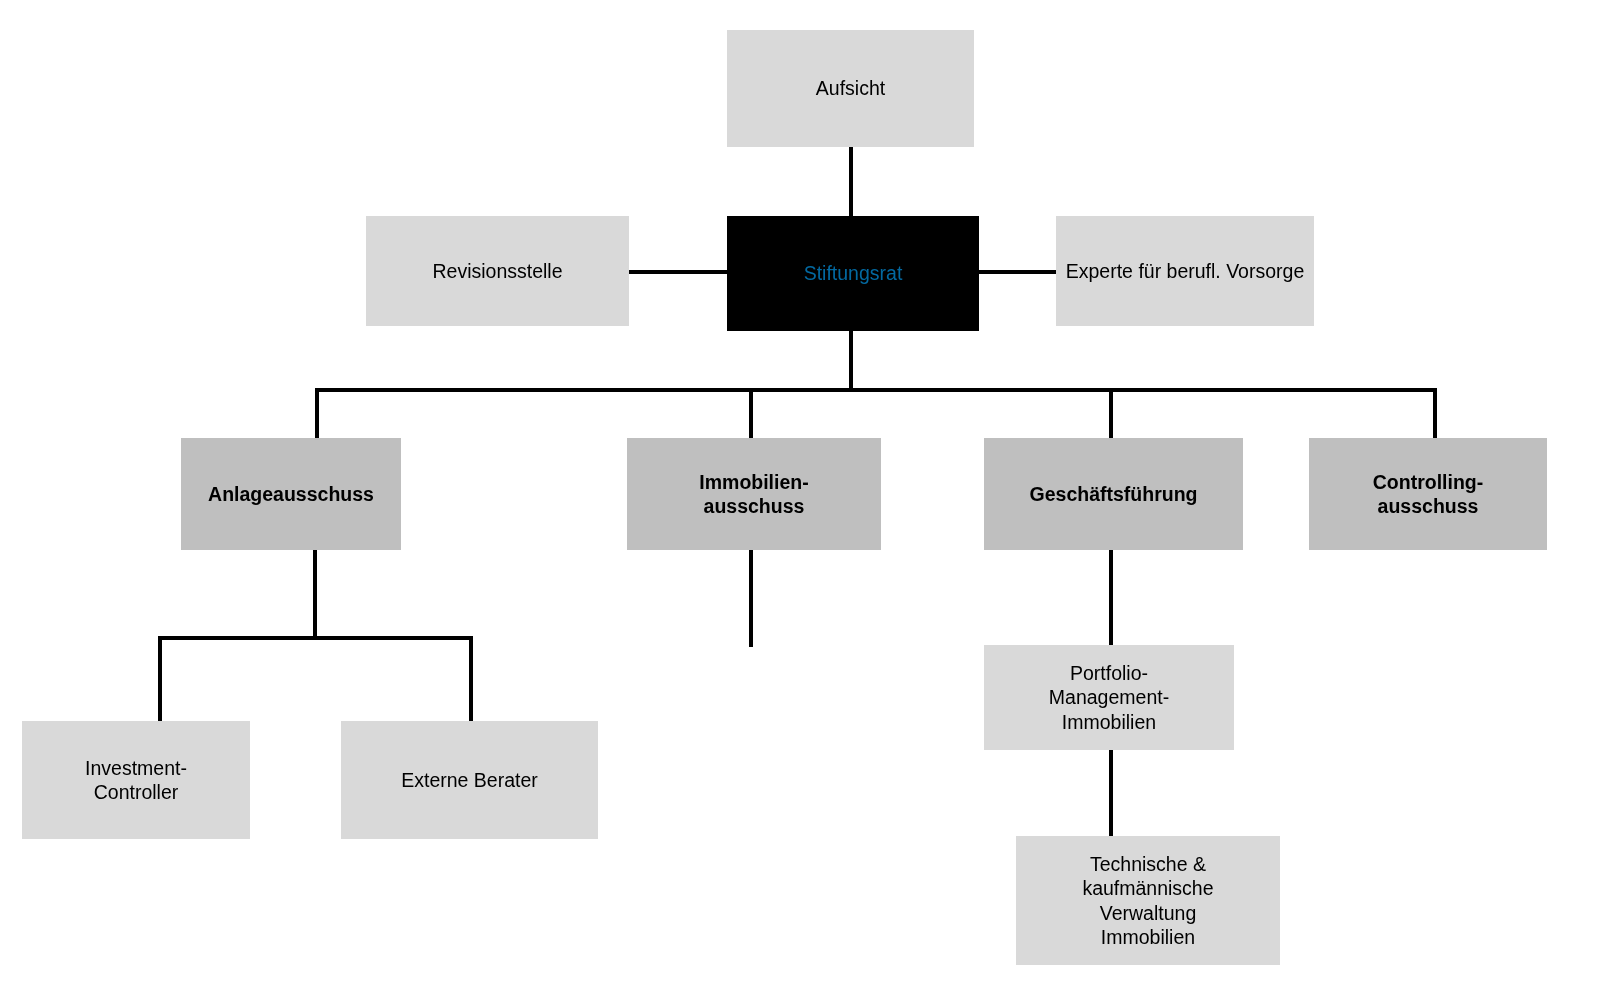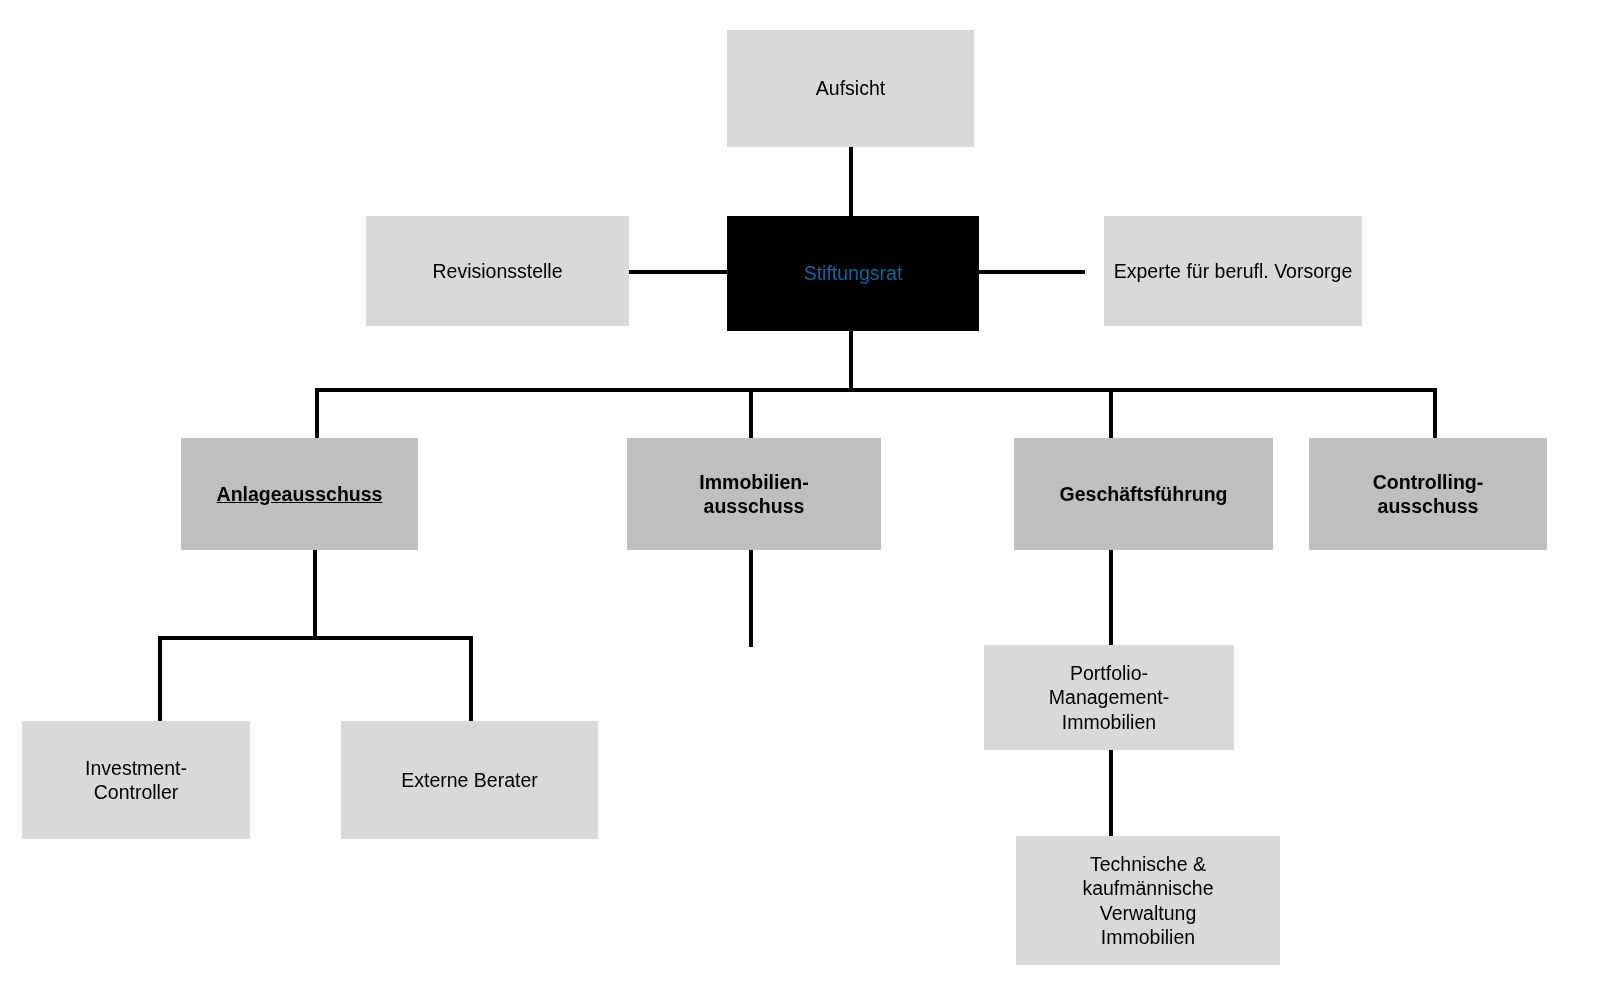--- a/index.html
+++ b/index.html
@@ -85,34 +85,34 @@
   </div>
 
   <div class="node light" style="left:366px; top:216px; width:263px; height:110px;">
     <span style="white-space: pre-line;">Revisionsstelle</span>
   </div>
 
   <div class="node dark" style="left:727px; top:216px; width:252px; height:115px;">
     <span style="white-space: pre-line;">Stiftungsrat</span>
   </div>
 
-  <div class="node light" style="left:1104px; top:216px; width:258px; height:110px;">
+  <div class="node light" style="left:1056px; top:216px; width:258px; height:110px;">
     <span style="white-space: pre-line;">Experte für berufl. Vorsorge</span>
   </div>
 
-  <div class="node mid" style="left:181px; top:438px; width:237px; height:112px;text-decoration:underline;">
+  <div class="node mid" style="left:181px; top:438px; width:220px; height:112px;">
     <span style="white-space: pre-line;">Anlageausschuss</span>
   </div>
 
   <div class="node mid" style="left:627px; top:438px; width:254px; height:112px;">
     <span style="white-space: pre-line;">Immobilien-
 ausschuss</span>
   </div>
 
-  <div class="node mid" style="left:984px; top:438px; width:259px; height:112px;margin-left:30px;">
+  <div class="node mid" style="left:984px; top:438px; width:259px; height:112px;">
     <span style="white-space: pre-line;">Geschäftsführung</span>
   </div>
 
   <div class="node mid" style="left:1309px; top:438px; width:238px; height:112px;">
     <span style="white-space: pre-line;">Controlling-
 ausschuss</span>
   </div>
 
   <div class="node light" style="left:22px; top:721px; width:228px; height:118px;">
     <span style="white-space: pre-line;">Investment-

